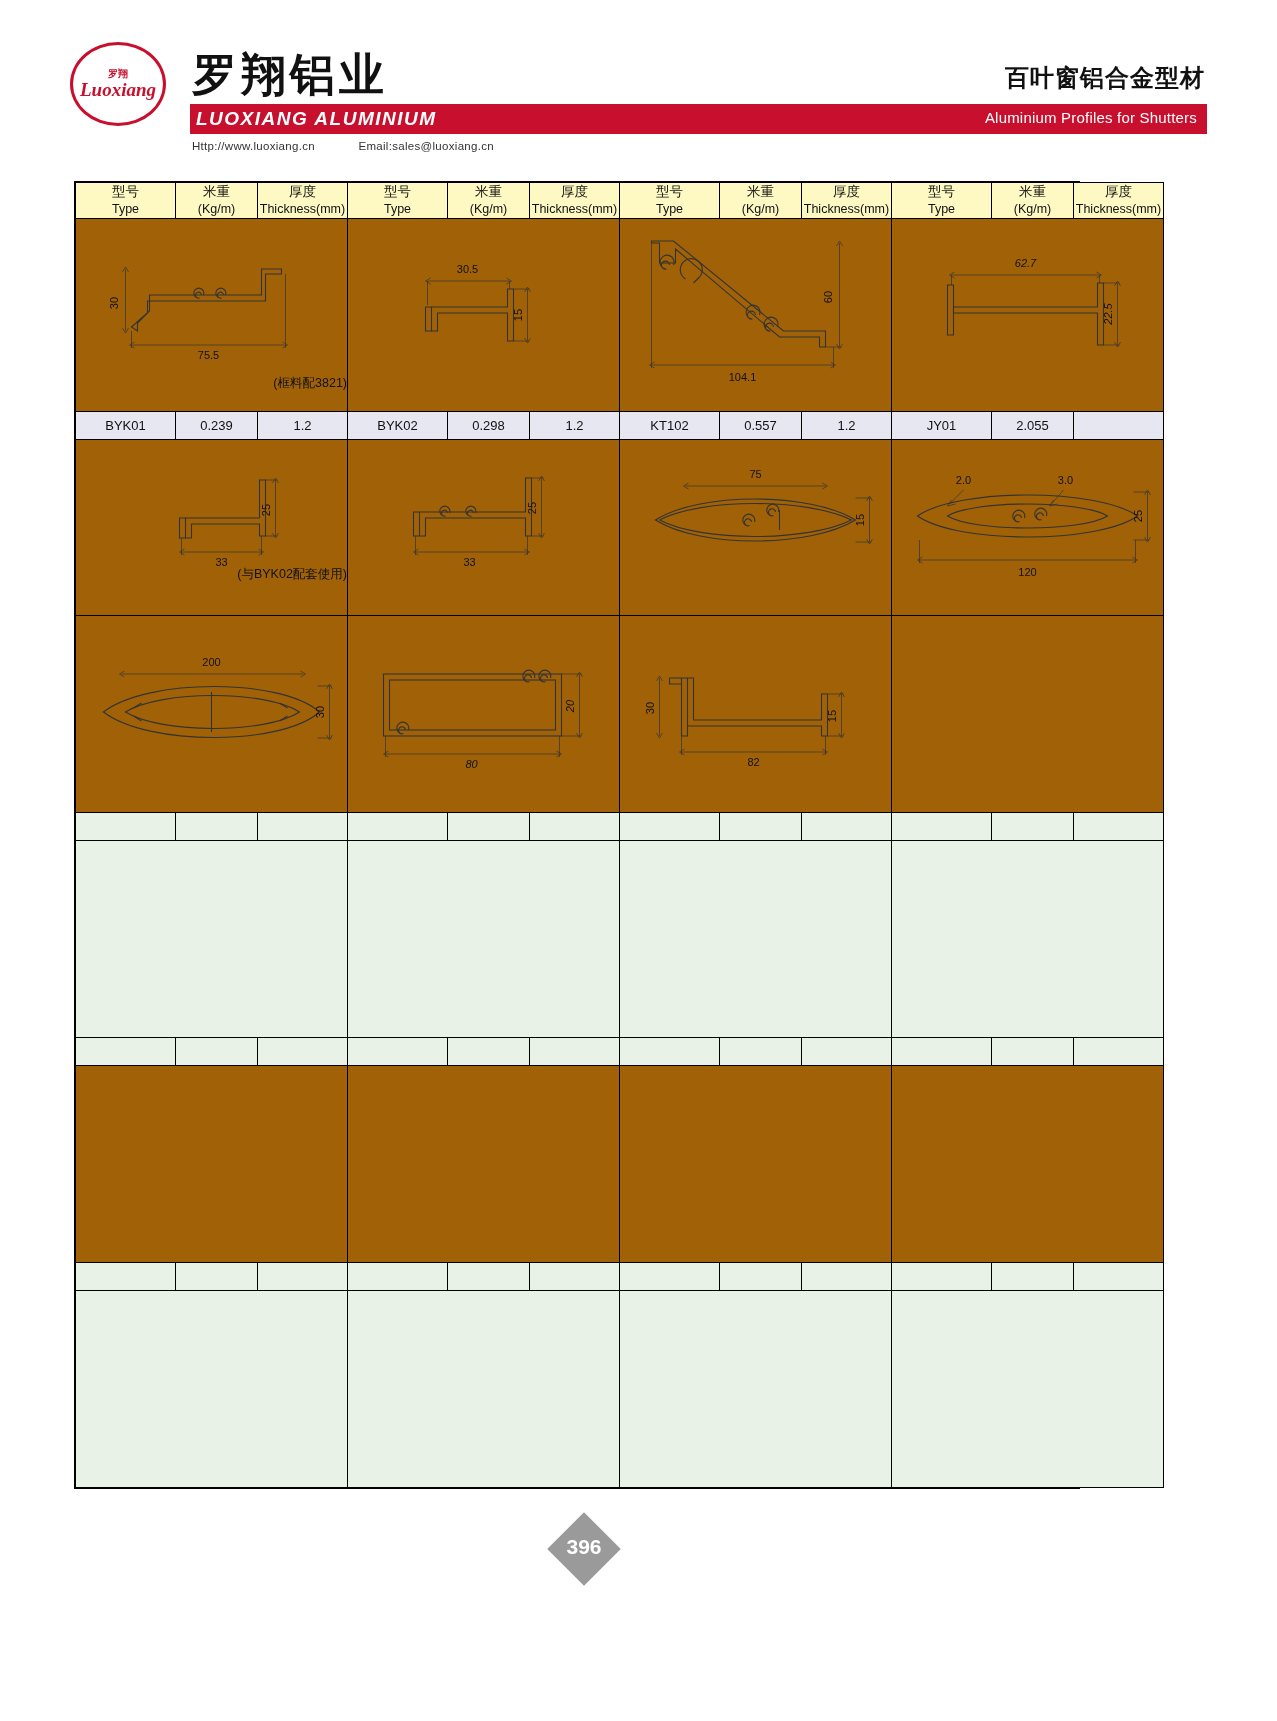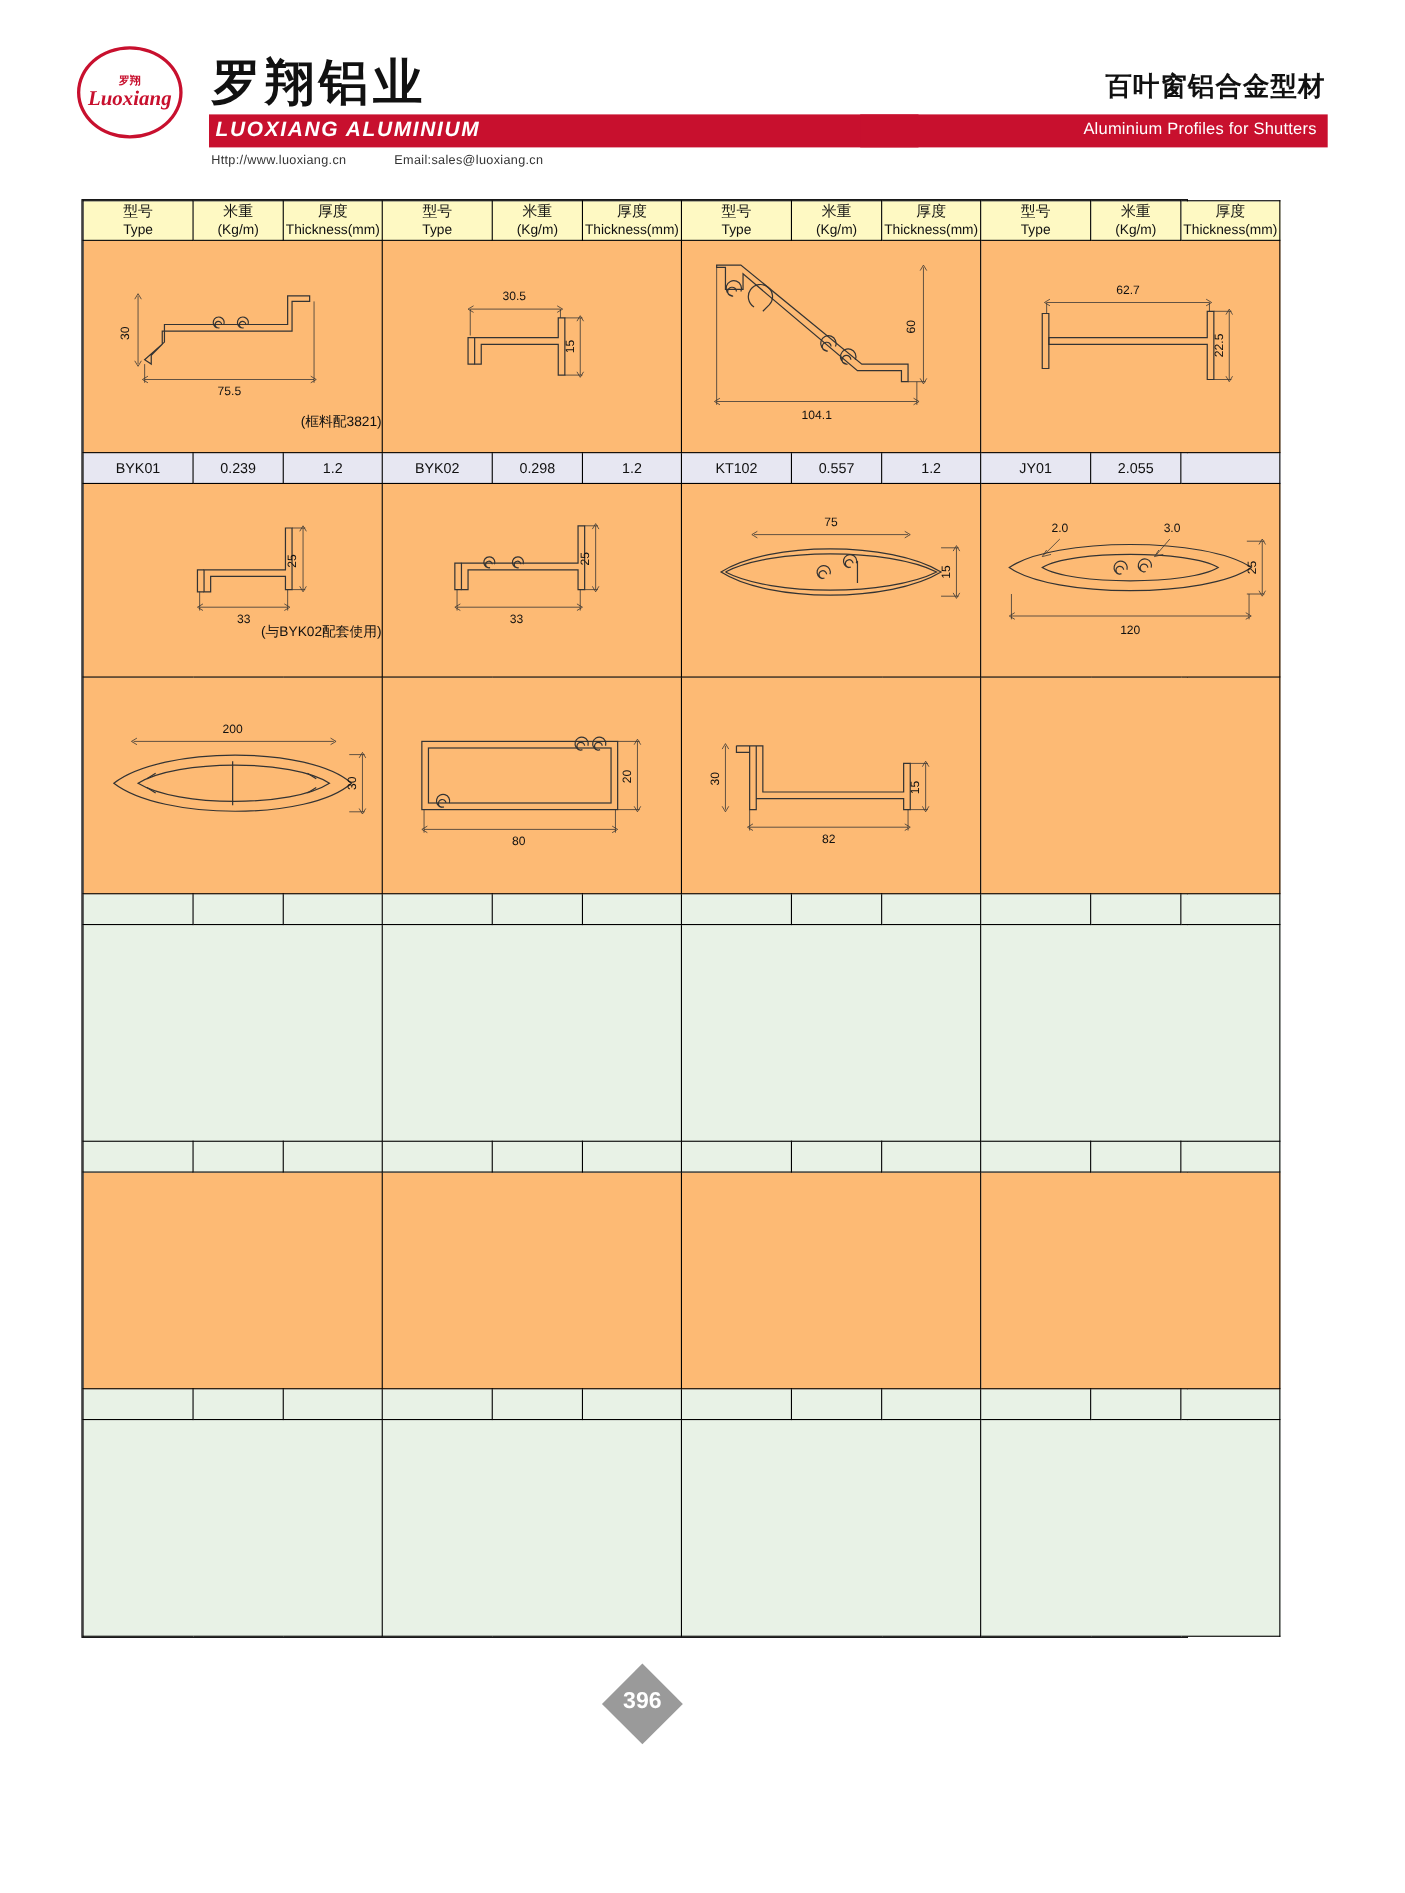--- a/index.html
+++ b/index.html
@@ -62,21 +62,21 @@
     text-align:center;
     vertical-align:middle;
     font-size:13px;
     padding:0;
     height:27px;
   }
   .hdr td{height:56px;background:#fef9c3;line-height:1.35;font-size:13.5px;}
   .hdr .cn{display:block;font-size:13.5px;}
   .hdr .en{display:block;font-size:12.5px;}
   .spec td{background:#e7e7f2;height:26px;font-size:13px;}
-  .draw td{background:#fdba74;padding:0;}
+  .draw td{background:#a16207;padding:0;}
   .blank-spec td{background:#e8f2e6;height:26px;}
   .blank-draw td{background:#e8f2e6;}
   
   col.c-type{width:100px;}
   col.c-w{width:82px;}
   col.c-t{width:90px;}
   
   .cell-canvas{position:relative;width:100%;height:100%;}
   .cell-canvas svg{display:block;width:100%;height:100%;}
   .note{
@@ -264,21 +264,21 @@
             <line x1="22" y1="24" x2="22" y2="149"></line>
             <line x1="204" y1="128" x2="204" y2="149"></line>
           </g>
           <text x="202" y="78" font-size="11" fill="#111" transform="rotate(-90 202,78)" text-anchor="middle">60</text>
           <text x="113" y="162" font-size="11" fill="#111" text-anchor="middle">104.1</text>
         </svg>
       </div>
     </td>
 
     <td colspan="3">
-      <div class="cell-canvas" style="height:192px;">
+      <div class="cell-canvas" style="height:192px;font-style:italic;">
         <svg viewBox="0 0 252 192">
           <g fill="none" stroke="#333" stroke-width="1.1">
             <path d="M52,88 L196,88 L196,64 L202,64 L202,126 L196,126 L196,94 L52,94 Z"></path>
             <path d="M52,66 L46,66 L46,116 L52,116 L52,66 Z"></path>
           </g>
           <g stroke="#333" stroke-width=".7" fill="none">
             <line x1="50" y1="56" x2="198" y2="56"></line>
             <path d="M53,53 L48,56 L53,59"></path>
                   <path d="M195,53 L200,56 L195,59"></path>
             <line x1="50" y1="56" x2="50" y2="66"></line>
@@ -449,21 +449,21 @@
             <line x1="232" y1="70" x2="246" y2="70"></line>
             <line x1="232" y1="122" x2="246" y2="122"></line>
           </g>
           <text x="126" y="50" font-size="11" fill="#111" text-anchor="middle">200</text>
           <text x="238" y="96" font-size="11" fill="#111" transform="rotate(-90 238,96)" text-anchor="middle">30</text>
         </svg>
       </div>
     </td>
 
     <td colspan="3">
-      <div class="cell-canvas" style="height:196px;">
+      <div class="cell-canvas" style="height:196px;font-style:italic;">
         <svg viewBox="0 0 252 196">
           <g fill="none" stroke="#333" stroke-width="1.1">
             <rect x="26" y="58" width="178" height="62"></rect>
             <rect x="32" y="64" width="166" height="50"></rect>
             <path d="M44,118 a6,6 0 1,1 7,-4 M48,114 a3.5,3.5 0 1,0 -2,3.5"></path>
             <path d="M170,66 a6,6 0 1,1 7,-4 M174,62 a3.5,3.5 0 1,0 -2,3.5"></path>
             <path d="M186,66 a6,6 0 1,1 7,-4 M190,62 a3.5,3.5 0 1,0 -2,3.5"></path>
           </g>
           <g stroke="#333" stroke-width=".7" fill="none">
             <line x1="222" y1="58" x2="222" y2="120"></line>

